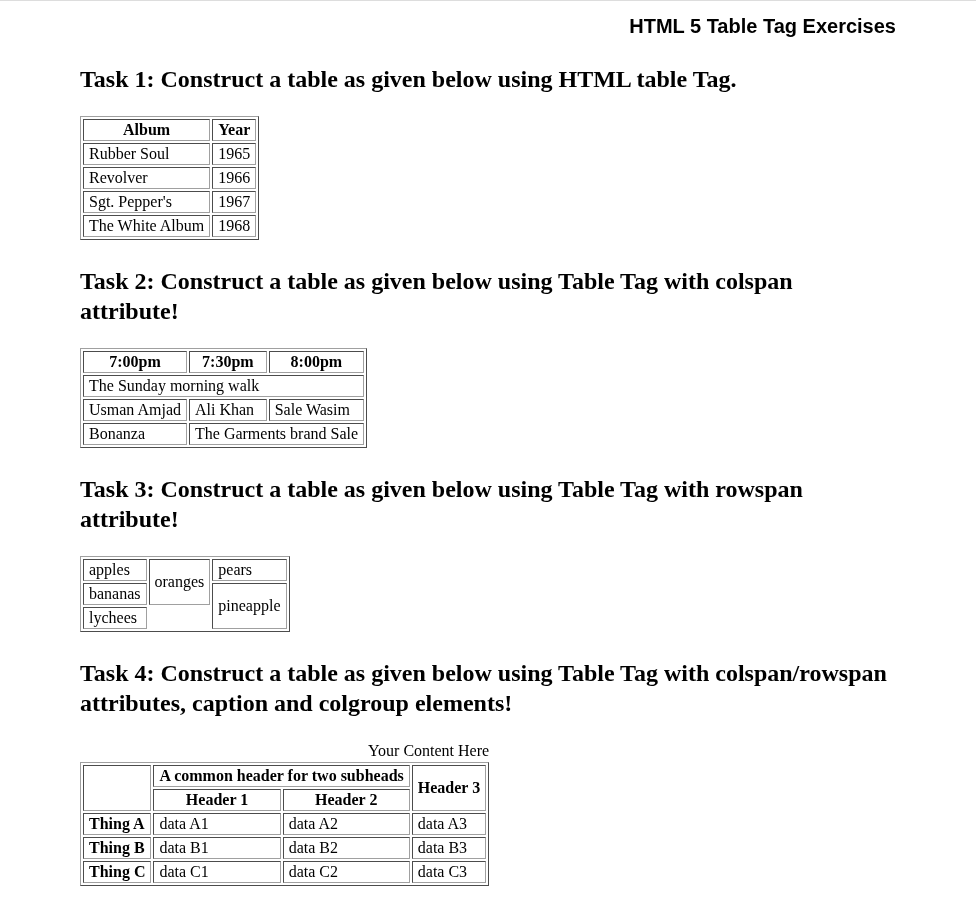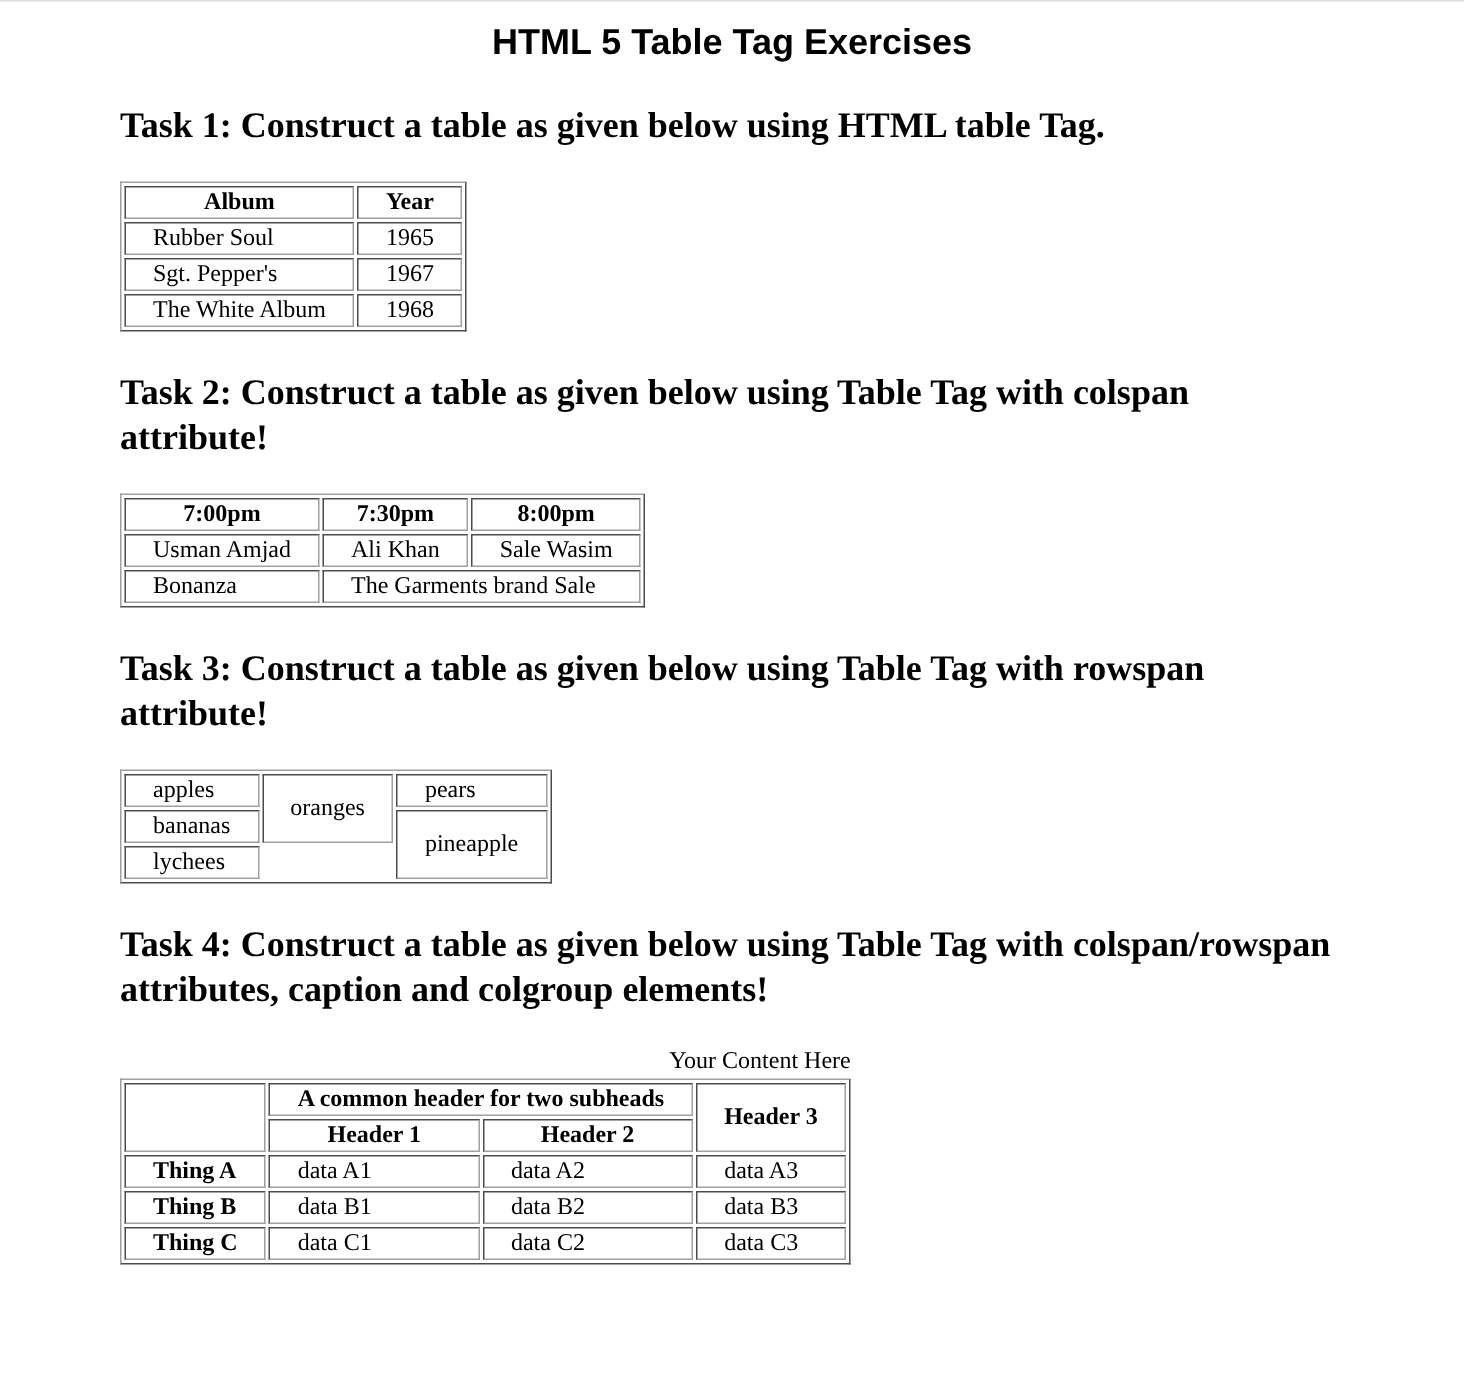--- a/index.html
+++ b/index.html
@@ -17,39 +17,39 @@
     border: 0;
     border-top: 1px solid #ddd;
     margin: 0;
   }
   .content {
     padding: 0 80px 30px 80px;
   }
   .page-title {
     font-family: Arial, Helvetica, sans-serif;
     font-weight: bold;
-    font-size: 24px;
-    text-align: center;
+    font-size: 20px;
+    text-align: right;
     margin: 14px 0 14px 0;
   }
   .task-heading {
     font-family: "Times New Roman", Times, serif;
     font-weight: bold;
     font-size: 24px;
     margin: 26px 0 22px 0;
     line-height: 1.25;
   }
   .exercise-table {
     border-collapse: separate;
     border-spacing: 2px;
     border: 1px outset #a0a0a0;
   }
   .exercise-table th, .exercise-table td {
     border: 1px inset #a0a0a0;
-    padding: 1px 18px;
+    padding: 1px 5px;
     font-size: 16px;
     text-align: left;
     vertical-align: middle;
   }
   .exercise-table th {
     font-weight: bold;
     text-align: center;
   }
   caption {
     caption-side: top;
@@ -74,37 +74,44 @@
   <tbody>
           <tr>
     <th>Album</th>
     <th>Year</th>
   </tr>
   <tr>
     <td>Rubber Soul</td>
     <td>1965</td>
   </tr>
   <tr>
+    <td>Revolver</td>
+    <td>1966</td>
+  </tr>
+  <tr>
     <td>Sgt. Pepper's</td>
     <td>1967</td>
   </tr>
   <tr>
     <td>The White Album</td>
     <td>1968</td>
   </tr>
 </tbody>
       </table>
 
 <div class="task-heading">Task 2: Construct a table as given below using Table Tag with colspan attribute!</div>
 <table class="exercise-table">
   <tbody>
           <tr>
     <th>7:00pm</th>
     <th>7:30pm</th>
     <th>8:00pm</th>
+  </tr>
+  <tr>
+    <td colspan="3">The Sunday morning walk</td>
   </tr>
   <tr>
     <td>Usman Amjad</td>
     <td>Ali Khan</td>
     <td>Sale Wasim</td>
   </tr>
   <tr>
     <td>Bonanza</td>
     <td colspan="2">The Garments brand Sale</td>
   </tr>

